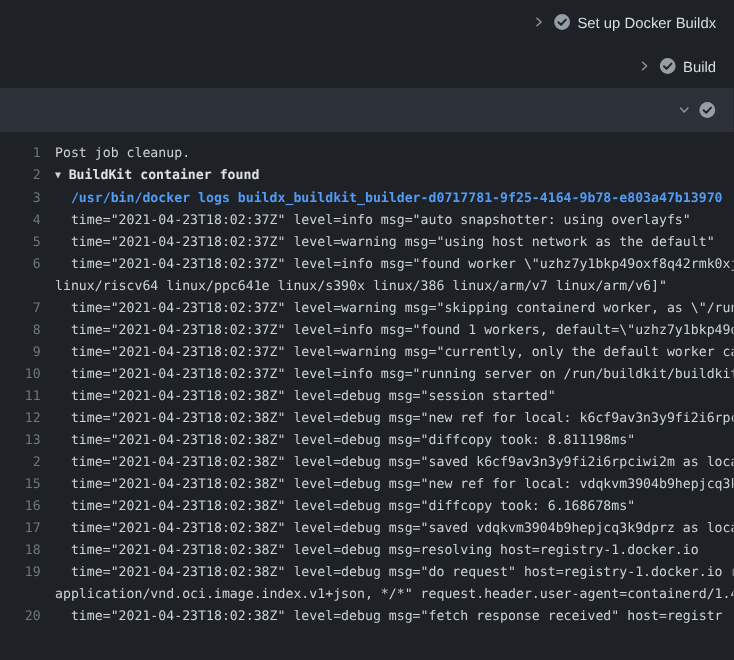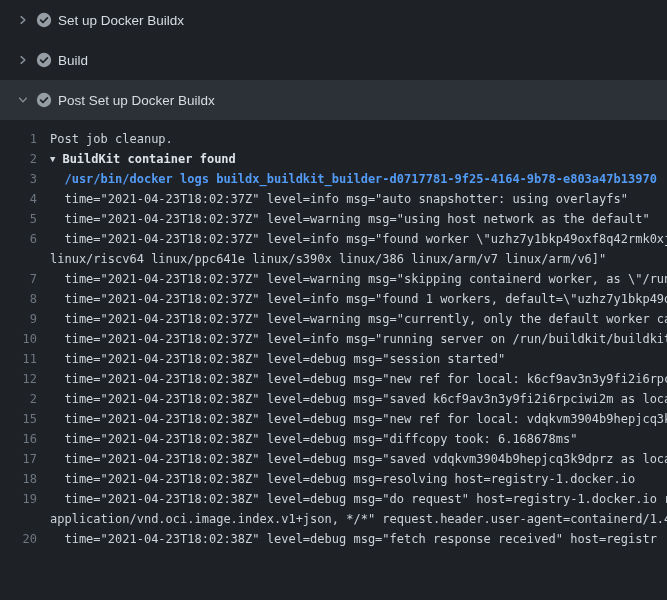--- a/index.html
+++ b/index.html
@@ -9,21 +9,21 @@
     background: var(--bg, #1e2227);
     font-family: "Liberation Sans", sans-serif;
   }
   .viewport { width: 667px; height: 600px; overflow: hidden; }
 
   
   .section-header {
     display: flex; align-items: center;
     height: 40px; padding: 0 16px; gap: 6px;
     color: #d6dde3; font-size: 13.5px; font-weight: 400;
-    cursor: pointer; user-select: none;
+    cursor: pointer; user-select: none; justify-content: flex-end;
   }
   .section-header .chev {
     width: 14px; height: 14px; display: flex; align-items: center; justify-content: center;
     flex: none;
   }
   .section-header .chev svg { display: block; transition: transform .1s; }
   .section-header.expanded .chev svg { transform: rotate(90deg); }
   .section-header .check { width: 16px; height: 16px; flex: none; }
   .section-header .check svg { display: block; }
   .section-header.expanded {
@@ -92,21 +92,20 @@
       <svg width="12" height="12" viewBox="0 0 16 16">
         <path d="M5.5 3.5 L10.5 8 L5.5 12.5" fill="none" stroke="#8b949e" stroke-width="1.8" stroke-linecap="round" stroke-linejoin="round"></path>
       </svg>
     </span>
     <span class="check">
       <svg width="16" height="16" viewBox="0 0 16 16">
         <circle cx="8" cy="8" r="7.2" fill="#959da5"></circle>
         <path d="M4.6 8.2 L7 10.5 L11.4 5.8" fill="none" stroke="#1e2227" stroke-width="1.7" stroke-linecap="round" stroke-linejoin="round"></path>
       </svg>
     </span>
-    <span class="label">Post Set up Docker Buildx</span>
   </div>
 </div>
   <div id="log" class="log">
   <div class="log-line">
     <span class="ln">1</span>
     <span class="lt">Post job cleanup.</span>
   </div>
 
   <div class="log-line">
     <span class="ln">2</span>
@@ -161,20 +160,24 @@
   <div class="log-line">
     <span class="ln">11</span>
     <span class="lt">  time="2021-04-23T18:02:38Z" level=debug msg="session started"</span>
   </div>
 
   <div class="log-line">
     <span class="ln">12</span>
     <span class="lt">  time="2021-04-23T18:02:38Z" level=debug msg="new ref for local: k6cf9av3n3y9fi2i6rpc</span>
   </div>
 
+  <div class="log-line">
+    <span class="ln">13</span>
+    <span class="lt">  time="2021-04-23T18:02:38Z" level=debug msg="diffcopy took: 8.811198ms"</span>
+  </div>
 
   <div class="log-line">
     <span class="ln">2</span>
     <span class="lt">  time="2021-04-23T18:02:38Z" level=debug msg="saved k6cf9av3n3y9fi2i6rpciwi2m as loca</span>
   </div>
 
   <div class="log-line">
     <span class="ln">15</span>
     <span class="lt">  time="2021-04-23T18:02:38Z" level=debug msg="new ref for local: vdqkvm3904b9hepjcq3k</span>
   </div>

